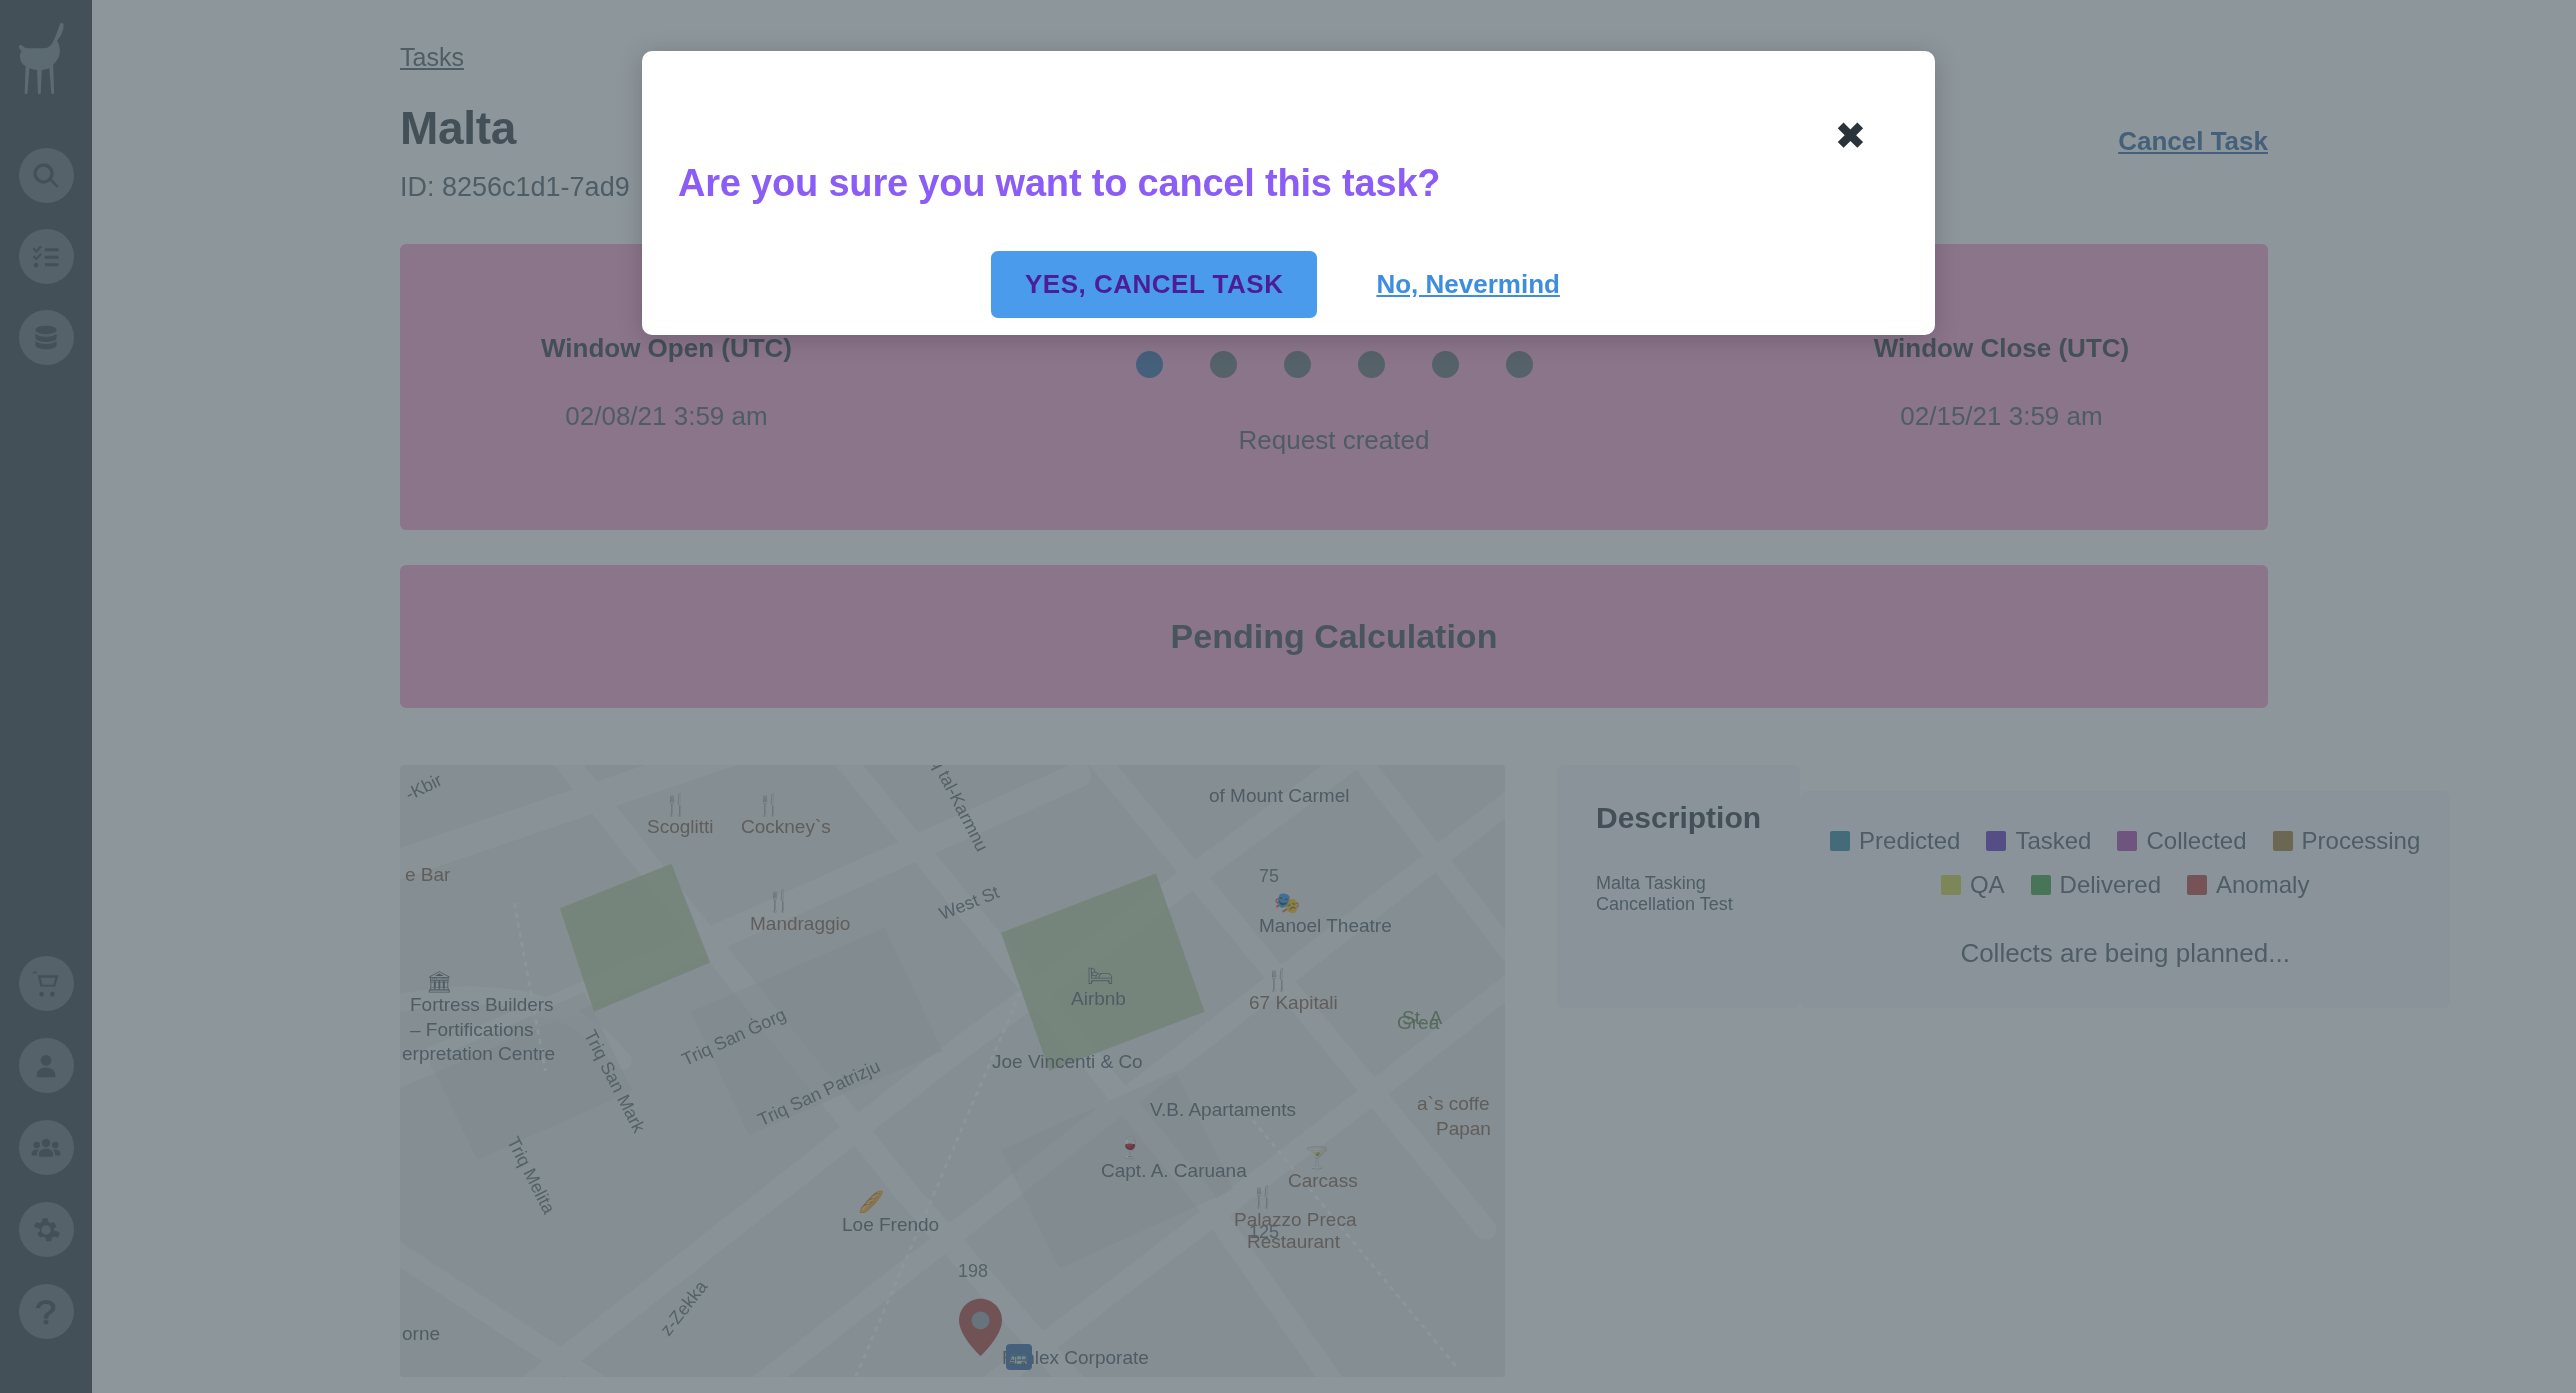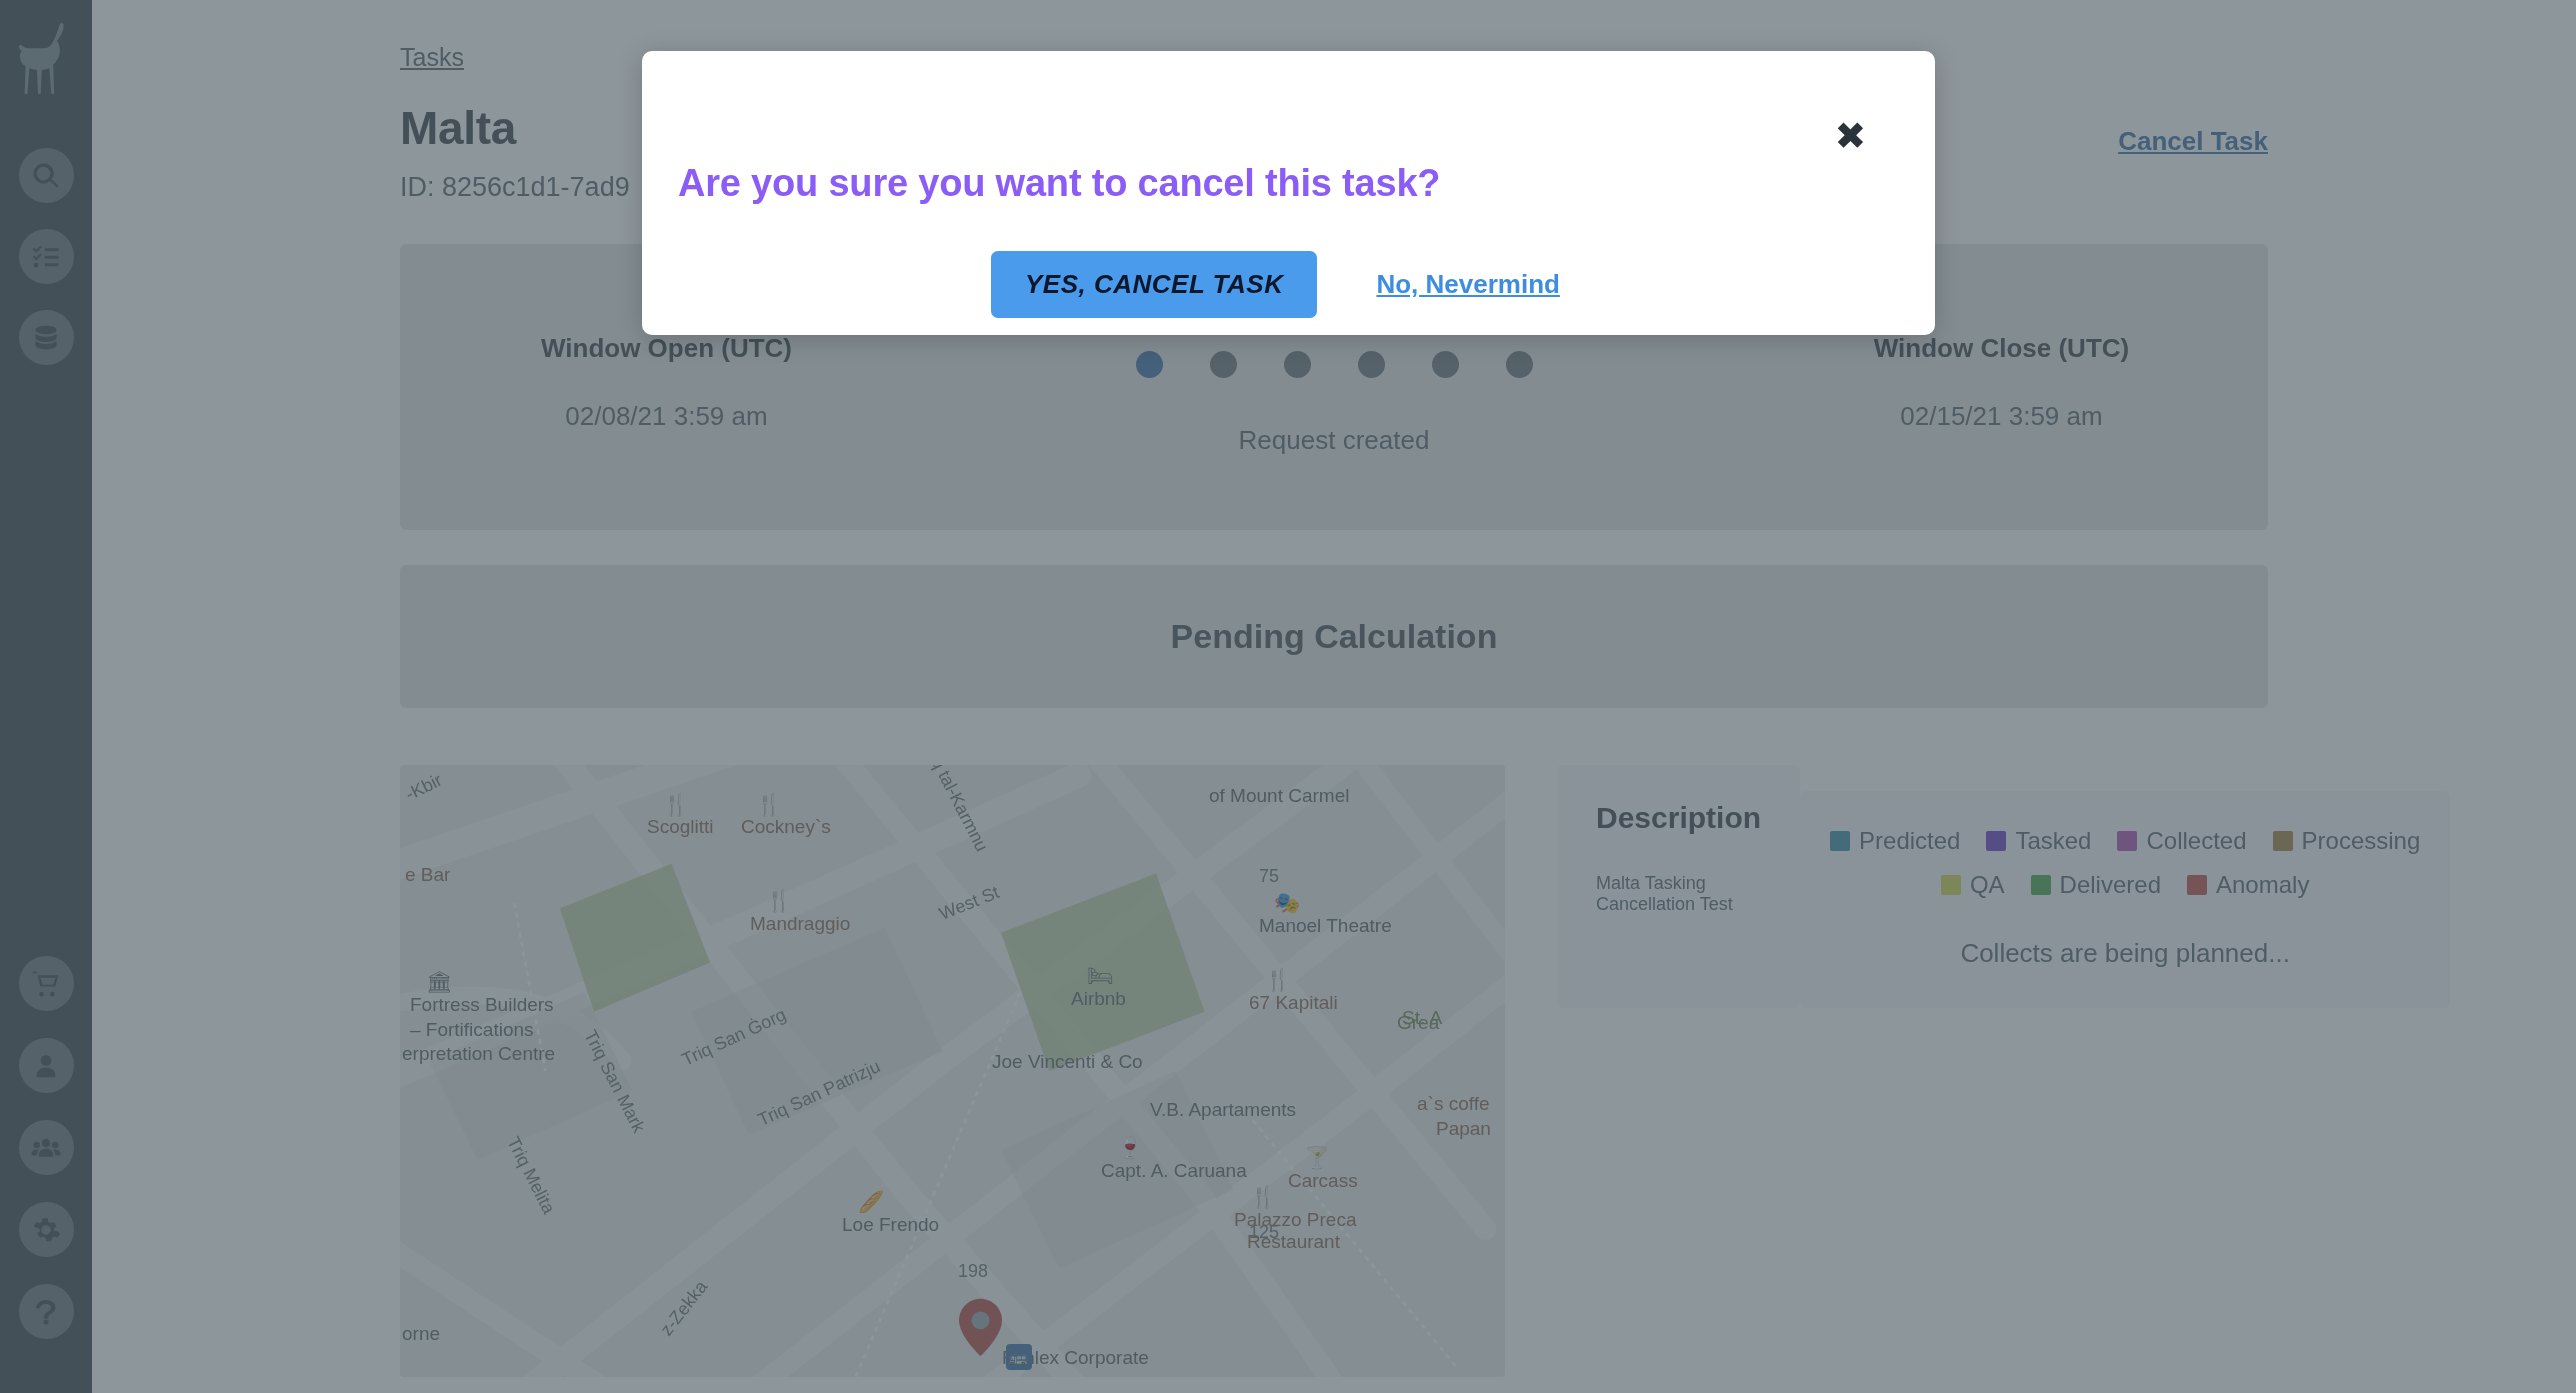--- a/index.html
+++ b/index.html
@@ -115,21 +115,21 @@
     color: #3f72a8;
     text-decoration: underline;
     cursor: pointer;
     margin-top: 22px;
     white-space: nowrap;
   }
 
   
   .card {
     margin: 0 308px;
-    background: #e5e5e5;
+    background: #f9a8d4;
     border-radius: 6px;
   }
   .card.status-card {
     margin-top: 41px;
     height: 286px;
     position: relative;
   }
   .status-heading {
     position: absolute;
     top: 24px; left: 0; right: 0;
@@ -358,32 +358,31 @@
   .modal-actions {
     position: absolute;
     top: 200px;
     left: 349px;
     display: flex;
     align-items: center;
     gap: 59px;
   }
   .btn-primary {
     background: #4a9bec;
-    color: #0f172a;
+    color: #4c1d95;
     border: none;
     border-radius: 7px;
     padding: 0 34px;
     height: 67px;
     font-size: 26px;
     font-weight: bold;
     letter-spacing: 0.5px;
     font-family: "Liberation Sans", sans-serif;
     cursor: pointer;
     white-space: nowrap;
-    font-style: italic;
   }
   .btn-link {
     background: none;
     border: none;
     color: #3e8ee0;
     font-size: 26px;
     font-weight: bold;
     text-decoration: underline;
     font-family: "Liberation Sans", sans-serif;
     cursor: pointer;

